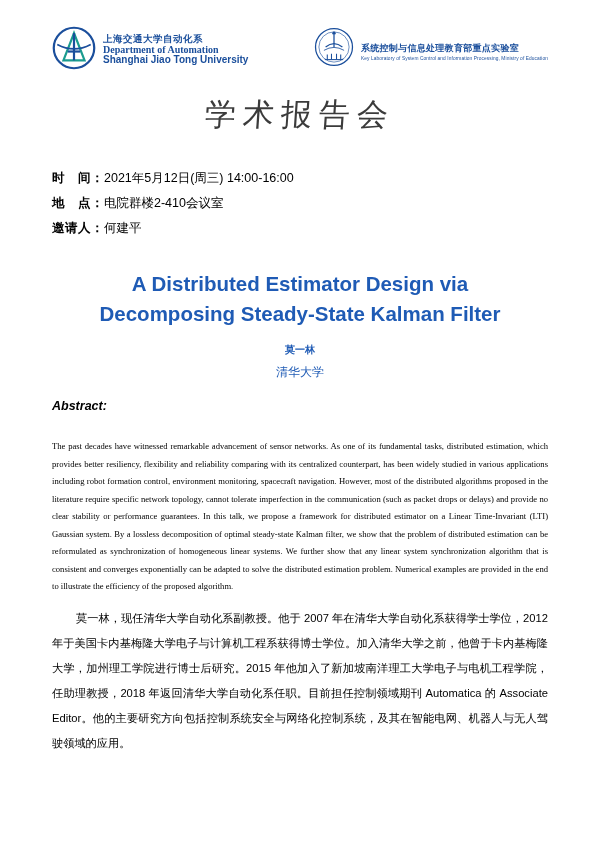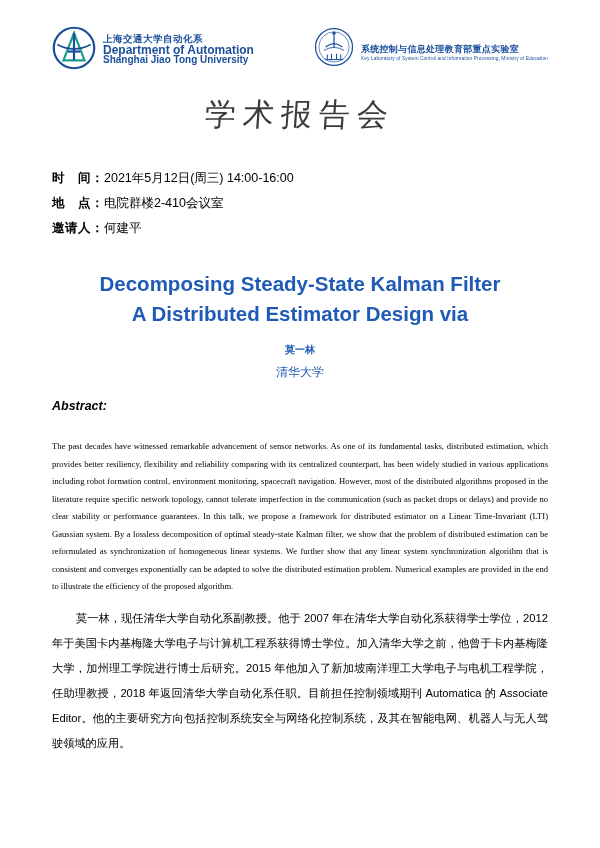--- a/index.html
+++ b/index.html
@@ -42,22 +42,22 @@
   }
   .sjtu-text .cn {
     font-family: "Liberation Sans", sans-serif;
     font-size: 9.5px;
     color: #1b4f9c;
     font-weight: bold;
     line-height: 13px;
     letter-spacing: 0.5px;
   }
   .sjtu-text .en1 {
-    font-family: Liberation Sans, sans-serif;
-    font-size: 12px;
+    font-family: Liberation Serif, serif;
+    font-size: 10px;
     color: #1b4f9c;
     font-weight: bold;
     line-height: 10px;
   }
   .sjtu-text .en2 {
     font-family: "Liberation Sans", sans-serif;
     font-size: 10px;
     color: #1b4f9c;
     font-weight: bold;
     line-height: 10px;
@@ -66,21 +66,21 @@
     display: flex;
     align-items: center;
     gap: 6px;
   }
   .lab-mark {
     width: 42px;
     height: 42px;
     flex: 0 0 42px;
   }
   .lab-text .cn {
-    font-family: Liberation Sans, sans-serif;
+    font-family: Liberation Mono, monospace;
     font-size: 9px;
     color: #1b4f9c;
     font-weight: bold;
     line-height: 12px;
     letter-spacing: 0.3px;
     margin-top: 12px;
   }
   .lab-text .en {
     font-family: "Liberation Sans", sans-serif;
     font-size: 4.8px;
@@ -224,22 +224,22 @@
     </div>
     <div class="row">
       <span class="label">地　点：</span><span>电院群楼2-410会议室</span>
     </div>
     <div class="row">
       <span class="label">邀请人：</span><span>何建平</span>
     </div>
   </div>
 
   <div class="talk-title">
+    <div>A Distributed Estimator Design via</div>
     <div>Decomposing Steady-State Kalman Filter</div>
-    <div>A Distributed Estimator Design via</div>
   </div>
   <div class="speaker">莫一林</div>
   <div class="affil">清华大学</div>
 
   <div class="sec-head">Abstract:</div>
   <div class="abstract-body">The past decades have witnessed remarkable advancement of sensor networks. As one of its fundamental tasks, distributed estimation, which provides better resiliency, flexibility and reliability comparing with its centralized counterpart, has been widely studied in various applications including robot formation control, environment monitoring, spacecraft navigation. However, most of the distributed algorithms proposed in the literature require specific network topology, cannot tolerate imperfection in the communication (such as packet drops or delays) and provide no clear stability or performance guarantees. In this talk, we propose a framework for distributed estimator on a Linear Time-Invariant (LTI) Gaussian system. By a lossless decomposition of optimal steady-state Kalman filter, we show that the problem of distributed estimation can be reformulated as synchronization of homogeneous linear systems. We further show that any linear system synchronization algorithm that is consistent and converges exponentially can be adapted to solve the distributed estimation problem. Numerical examples are provided in the end to illustrate the efficiency of the proposed algorithm.</div>
 
   <div class="bio-body">莫一林，现任清华大学自动化系副教授。他于 2007 年在清华大学自动化系获得学士学位，2012 年于美国卡内基梅隆大学电子与计算机工程系获得博士学位。加入清华大学之前，他曾于卡内基梅隆大学，加州理工学院进行博士后研究。2015 年他加入了新加坡南洋理工大学电子与电机工程学院，任助理教授，2018 年返回清华大学自动化系任职。目前担任控制领域期刊 Automatica 的 Associate Editor。他的主要研究方向包括控制系统安全与网络化控制系统，及其在智能电网、机器人与无人驾驶领域的应用。</div>
 
 </div>

